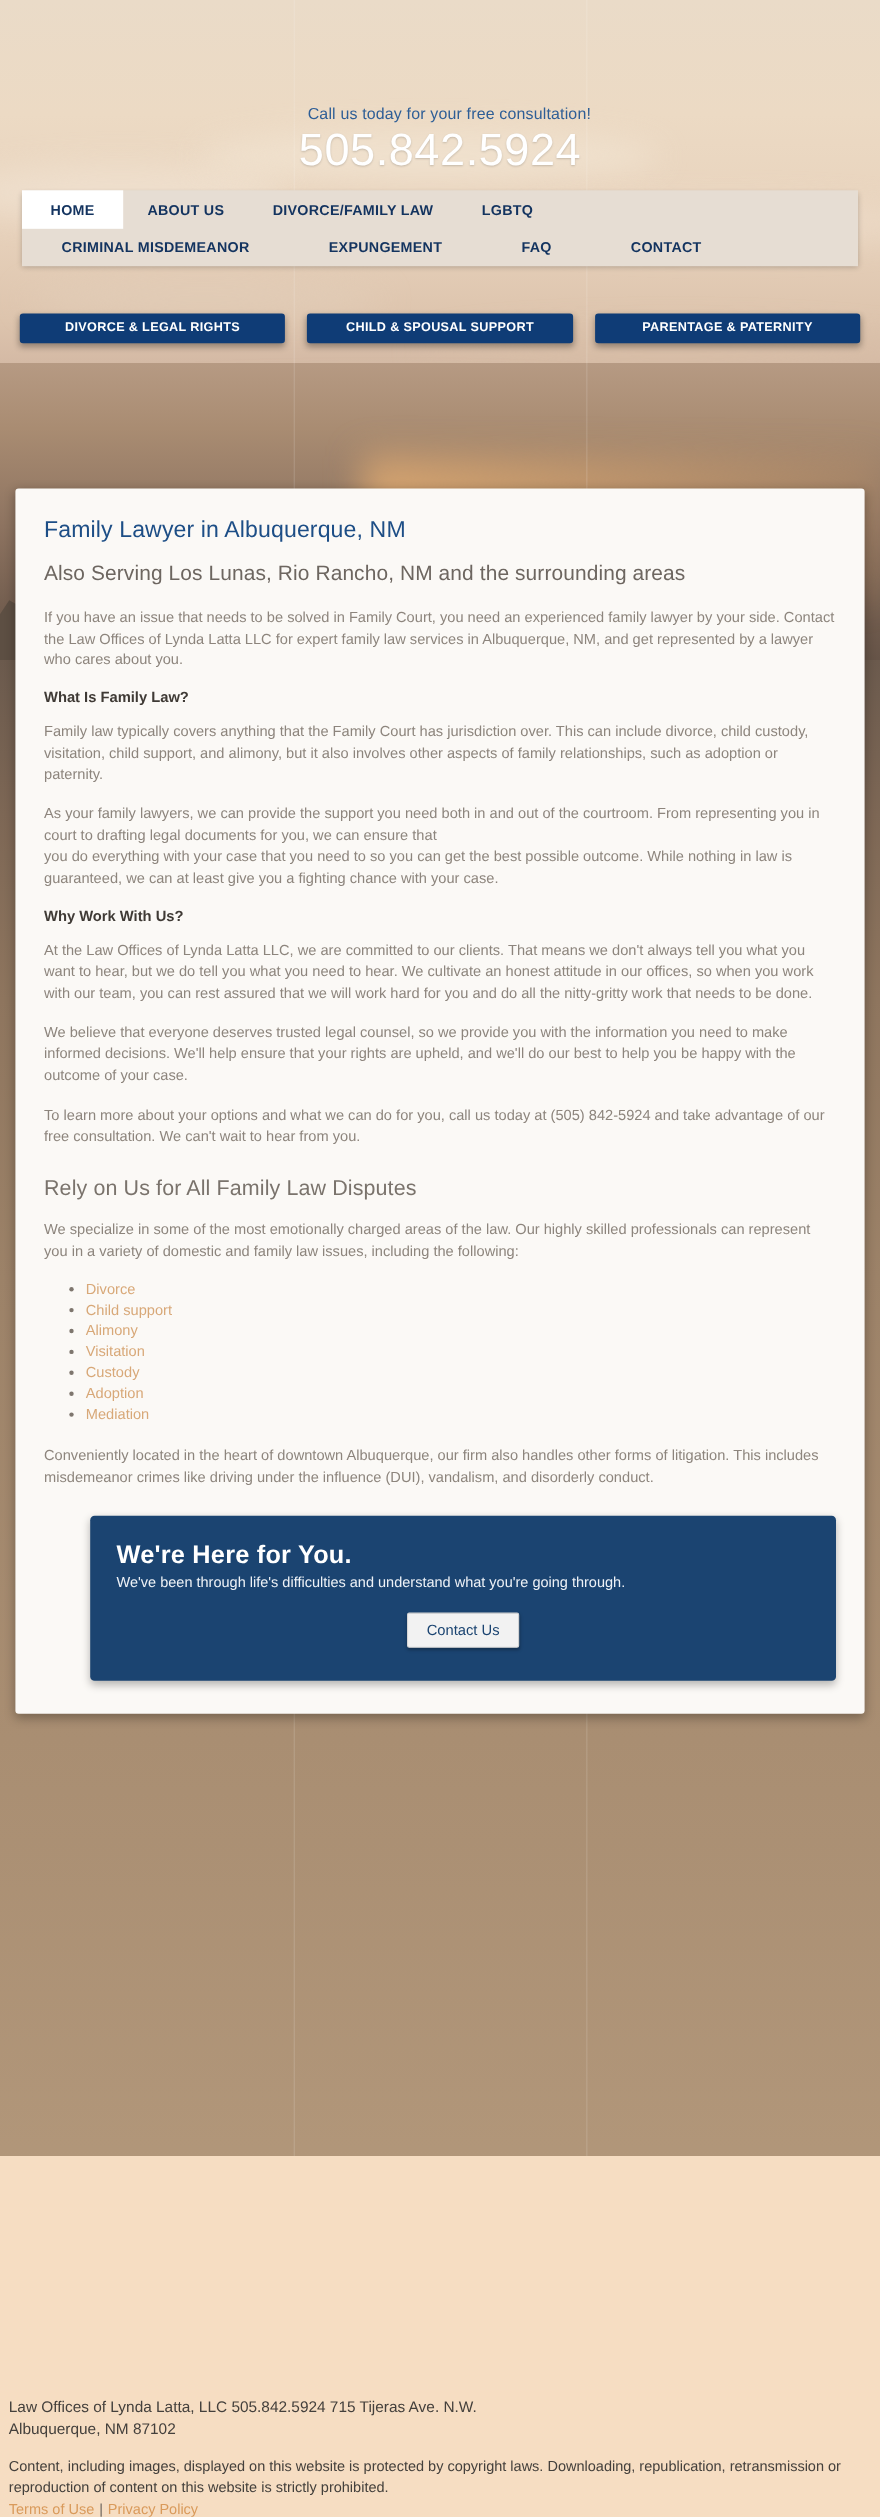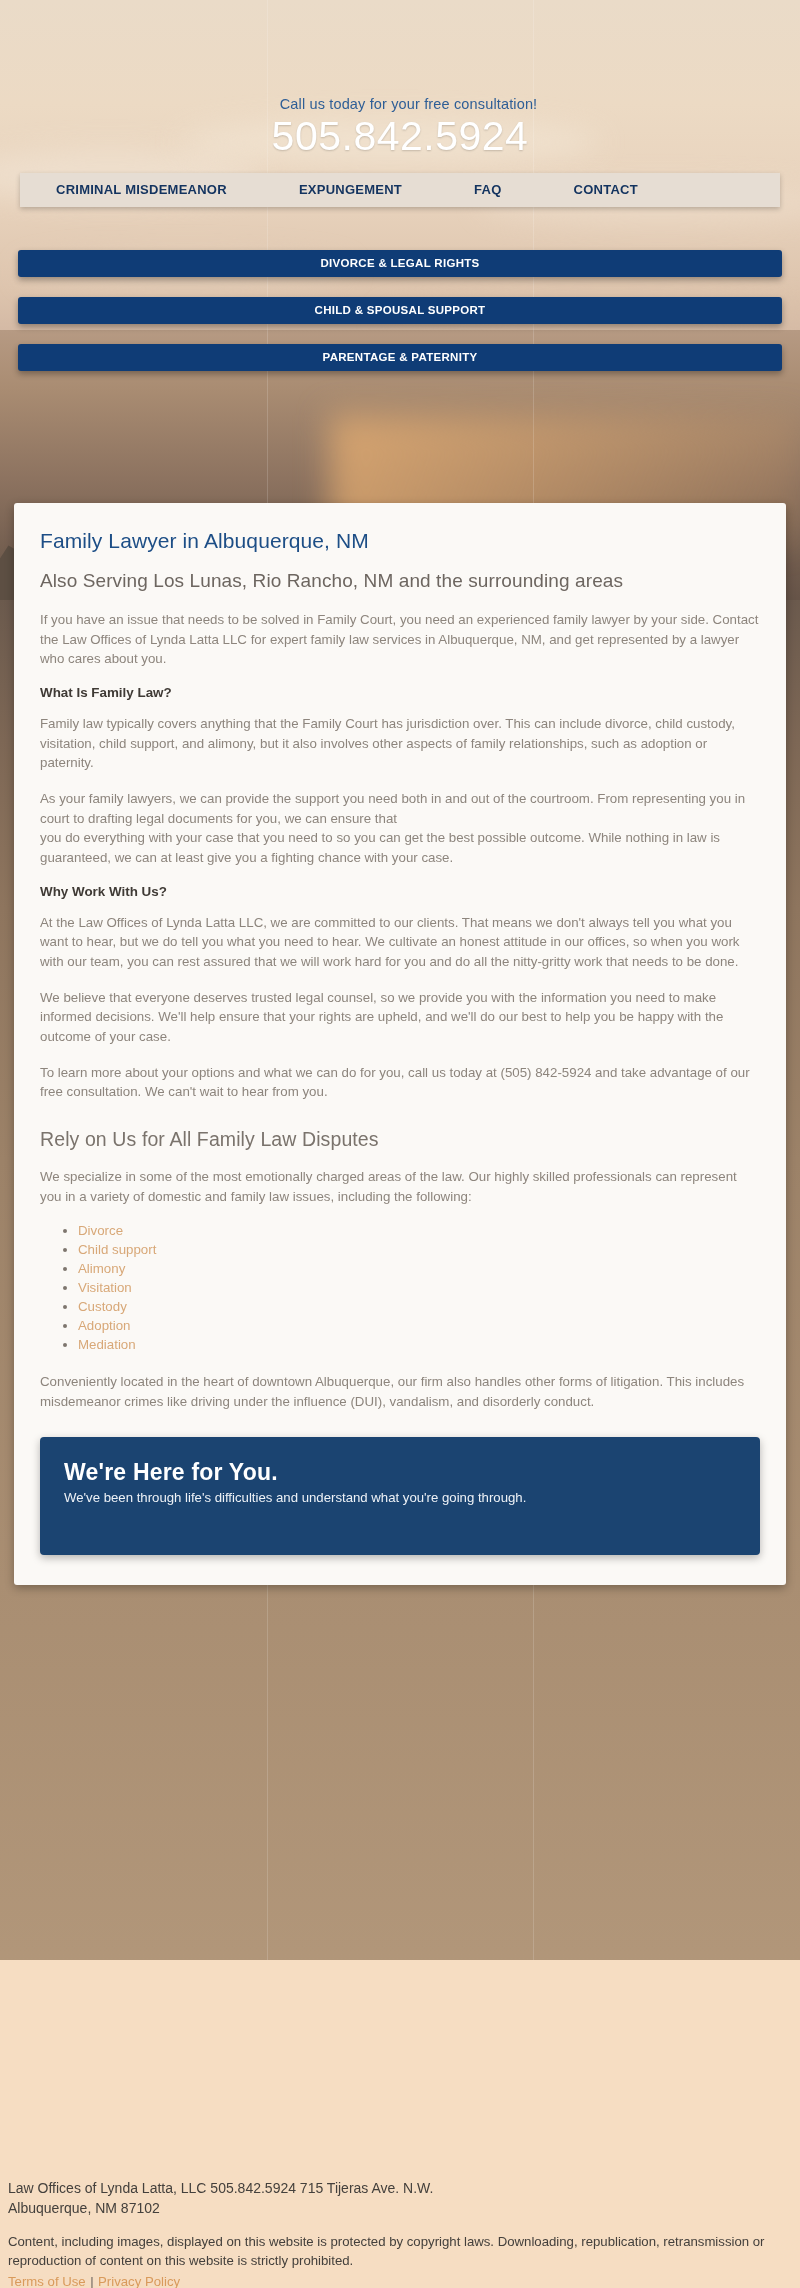--- a/index.html
+++ b/index.html
@@ -119,21 +119,20 @@
   #nav-row-2 { height: 34px; }
   #nav-row-2 .nav-item { padding: 0 36px; }
 
   
   #cta-strip {
     position: relative;
     z-index: 6;
     display: flex;
     gap: 20px;
     margin: 43px 18px 0 18px;
-    flex-direction: column;
   }
   .cta-btn {
     flex: 1;
     background: #0f3c76;
     color: #ffffff;
     font-size: 11.5px;
     font-weight: bold;
     letter-spacing: .3px;
     text-align: center;
     padding: 7px 4px 8px 4px;
@@ -203,20 +202,21 @@
     cursor: pointer;
   }
 
   
   #promo-box {
     background: #1b4471;
     border-radius: 4px;
     margin-top: 26px;
     padding: 22px 24px 30px 24px;
     box-shadow: 0 3px 8px rgba(0,0,0,.28);
+    margin-left: 42px;
   }
   #promo-title {
     color: #ffffff;
     font-size: 23px;
     font-weight: bold;
     margin: 0 0 4px 0;
     letter-spacing: .2px;
   }
   #promo-sub {
     color: #eef2f7;
@@ -296,20 +296,26 @@
   <div class="panel-seam" style="left:267px;"></div>
   <div class="panel-seam" style="left:533px;"></div>
 </div>
 
 <div id="call-bar">
   <div id="call-tagline">Call us today for your free consultation!</div>
   <div id="call-phone">505.842.5924</div>
 </div>
 
 <nav id="nav-wrap">
+  <div class="nav-row" id="nav-row-1">
+    <div class="nav-item active">HOME</div>
+    <div class="nav-item">ABOUT US</div>
+    <div class="nav-item">DIVORCE/FAMILY LAW</div>
+    <div class="nav-item">LGBTQ</div>
+  </div>
   <div class="nav-row" id="nav-row-2">
     <div class="nav-item">CRIMINAL MISDEMEANOR</div>
     <div class="nav-item">EXPUNGEMENT</div>
     <div class="nav-item">FAQ</div>
     <div class="nav-item">CONTACT</div>
   </div>
 </nav>
 
 <div id="cta-strip">
   <div class="cta-btn">DIVORCE &amp; LEGAL RIGHTS</div>
@@ -349,20 +355,23 @@
     <li><span>Adoption</span></li>
     <li><span>Mediation</span></li>
   </ul>
 
   <p class="body-p" style="white-space: pre-line;">Conveniently located in the heart of downtown Albuquerque, our firm also handles other forms of litigation. This includes
 misdemeanor crimes like driving under the influence (DUI), vandalism, and disorderly conduct.</p>
 
   <section id="promo-box">
     <div id="promo-title">We're Here for You.</div>
     <div id="promo-sub">We've been through life's difficulties and understand what you're going through.</div>
+    <div id="promo-btn-row">
+      <span id="promo-contact-btn">Contact Us</span>
+    </div>
   </section>
 
 </main>
 
 <footer id="footer">
   <p id="footer-address" style="white-space: pre-line;">Law Offices of Lynda Latta, LLC 505.842.5924 715 Tijeras Ave. N.W.
 Albuquerque, NM 87102</p>
   <p id="footer-copyright">Content, including images, displayed on this website is protected by copyright laws. Downloading, republication, retransmission or reproduction of content on this website is strictly prohibited.</p>
   <p style="margin:0;">
     <span class="footer-link">Terms of Use</span>

